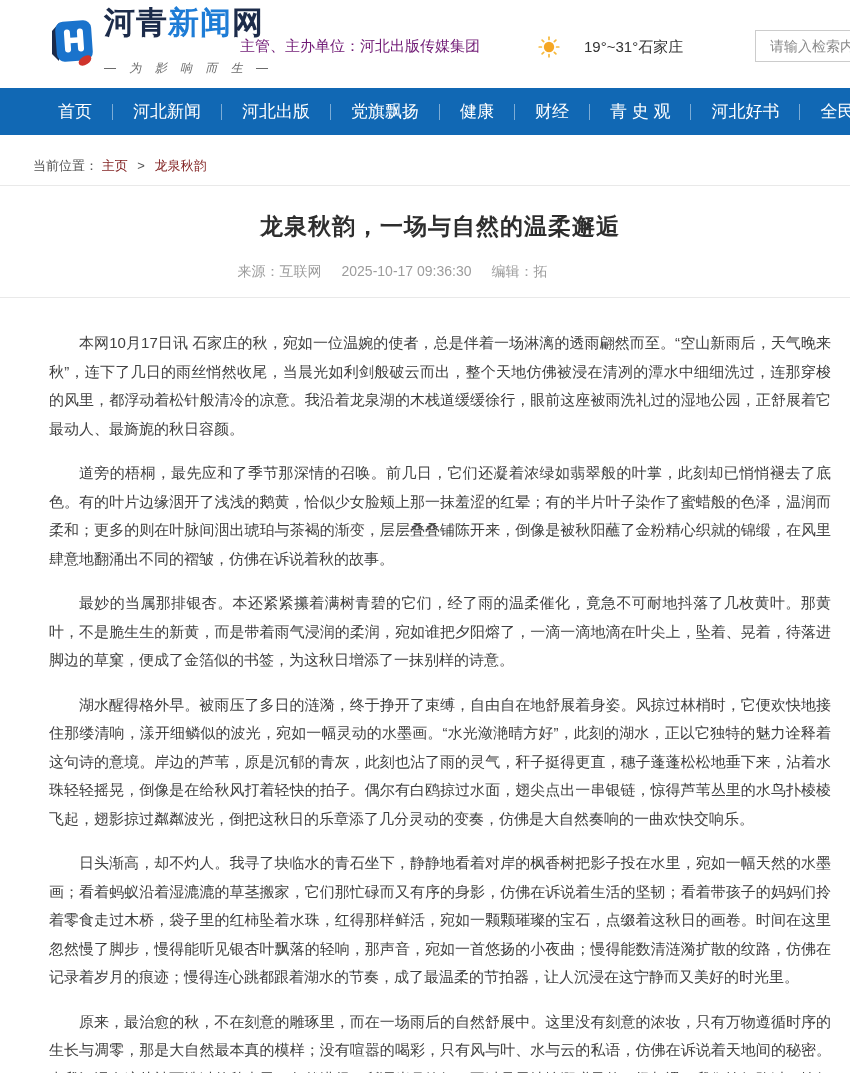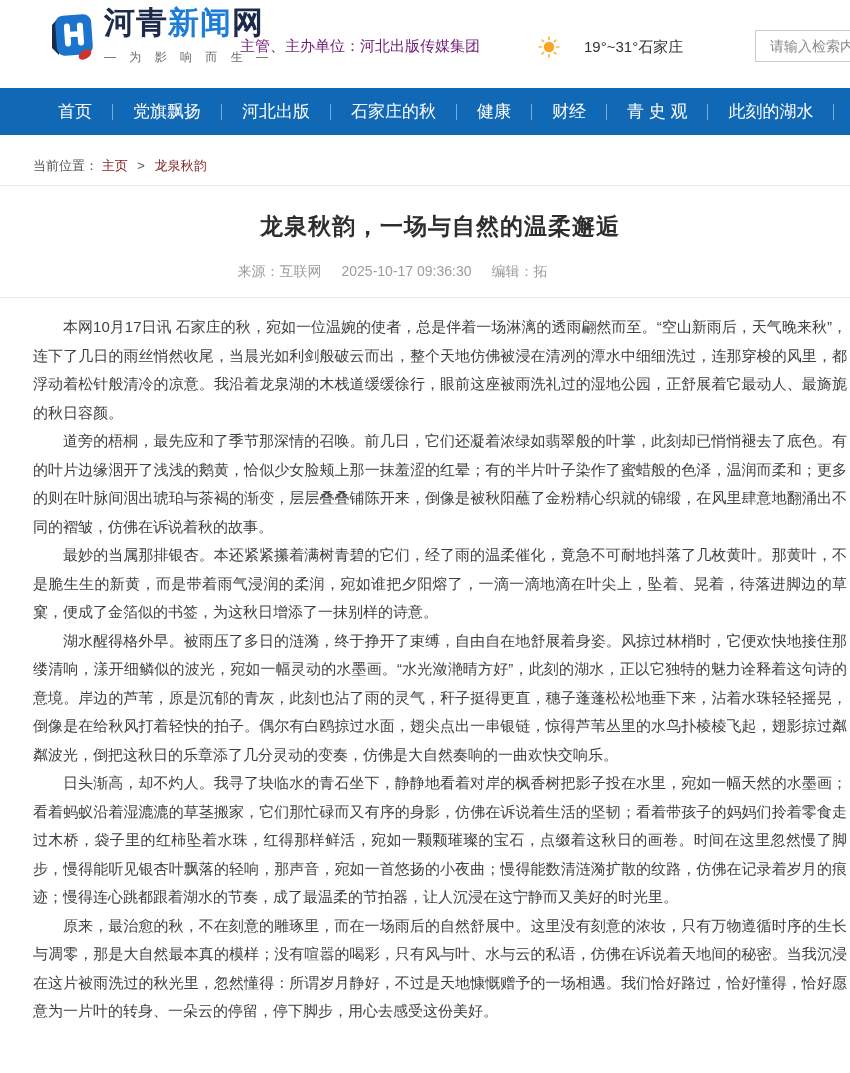--- a/index.html
+++ b/index.html
@@ -11,21 +11,21 @@
   .page { width:880px; position:relative; }
 
   
   .site-header { height:88px; position:relative; background:#fff; }
   .logo { position:absolute; left:44px; top:6px; display:flex; align-items:center; }
   .logo-icon { width:56px; height:56px; flex:0 0 auto; }
   .logo-text { margin-left:4px; }
   .brand { font-size:31px; font-weight:bold; letter-spacing:1px; line-height:34px; white-space:nowrap; }
   .brand .dark { color:#1c2b4a; }
   .brand .blue { color:#1d7cd6; }
-  .tagline { margin-top:9px; font-size:12px; color:#6b6b6b; letter-spacing:5px; white-space:nowrap; }
+  .tagline { margin-top:20px; font-size:12px; color:#6b6b6b; letter-spacing:5px; white-space:nowrap;font-style:italic; }
   .sponsor { position:absolute; left:240px; top:37px; font-size:15px; color:#701a75; white-space:nowrap; }
   .weather { position:absolute; left:538px; top:36px; display:flex; align-items:center; gap:24px;
              font-size:15px; color:#333; white-space:nowrap; }
   .search-box { position:absolute; left:755px; top:30px; }
   .search-box input {
     width:118px; height:32px; border:1px solid #ccc; background:#fff;
     padding:0 0 0 14px; font-size:14px; color:#333; outline:none; box-sizing:border-box;
   }
   .search-box input::placeholder { color:#8a8a8a; }
 
@@ -41,21 +41,21 @@
   .breadcrumb .sep { margin:0 6px; }
 
   
   .title-block { text-align:center; border-bottom:1px solid #e9e9e9; padding:25px 0 16px; }
   .article-title { margin:0; font-size:23px; font-weight:bold; color:#2e2e2e; letter-spacing:1px; }
   .article-meta { margin-top:21px; font-size:14px; color:#9c9c9c; padding-right:95px; }
   .article-meta span { margin:0 8px; }
 
   
   .article-body { padding:15px 33px 0 33px; font-size:15px; color:#404040; }
-  .article-body p { margin:0; text-indent:2em; line-height:28.5px; text-align:justify; }
+  .article-body p { margin:16px; text-indent:2em; line-height:28.5px; text-align:justify; }
 </style>
 </head>
 <body>
 
 <div class="page">
 
   <header class="site-header">
     <div class="logo">
       <span class="logo-icon">
         <svg width="56" height="56" viewBox="0 0 56 56" xmlns="http://www.w3.org/2000/svg">
@@ -97,33 +97,33 @@
     </div>
 
     <div class="search-box">
       <input type="text" placeholder="请输入检索内容" style="">
     </div>
   </header>
 
   <nav class="main-nav">
     <span class="nav-item">首页</span>
     <span class="nav-divider"></span>
-    <span class="nav-item">党旗飘扬</span>
+    <span class="nav-item">河北新闻</span>
     <span class="nav-divider"></span>
     <span class="nav-item">河北出版</span>
     <span class="nav-divider"></span>
-    <span class="nav-item">石家庄的秋</span>
+    <span class="nav-item">党旗飘扬</span>
     <span class="nav-divider"></span>
     <span class="nav-item">健康</span>
     <span class="nav-divider"></span>
     <span class="nav-item">财经</span>
     <span class="nav-divider"></span>
     <span class="nav-item">青 史 观</span>
     <span class="nav-divider"></span>
-    <span class="nav-item">此刻的湖水</span>
+    <span class="nav-item">河北好书</span>
     <span class="nav-divider"></span>
     <span class="nav-item">全民辟谣</span>
   </nav>
 
   <div class="breadcrumb">
     <span>当前位置：</span>
     <a>主页</a>
     <span class="sep">&gt;</span>
     <a>龙泉秋韵</a>
   </div>

